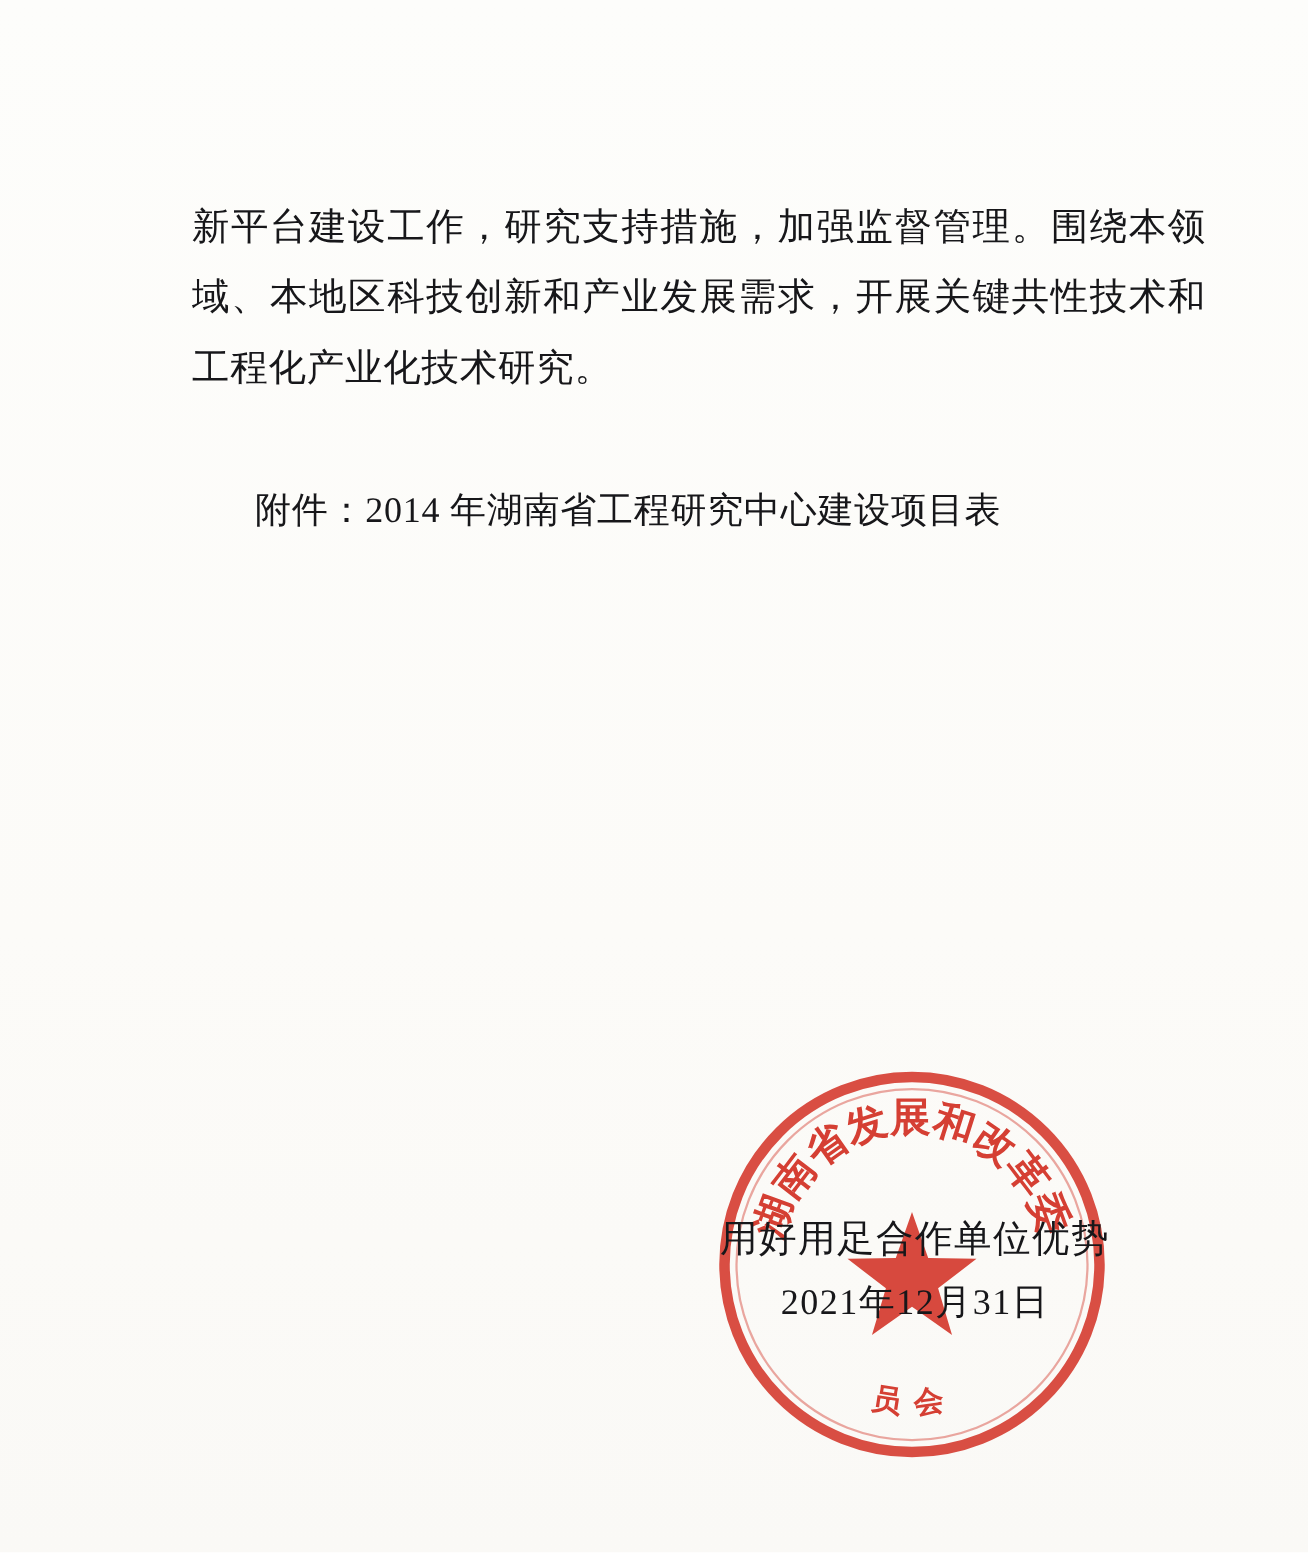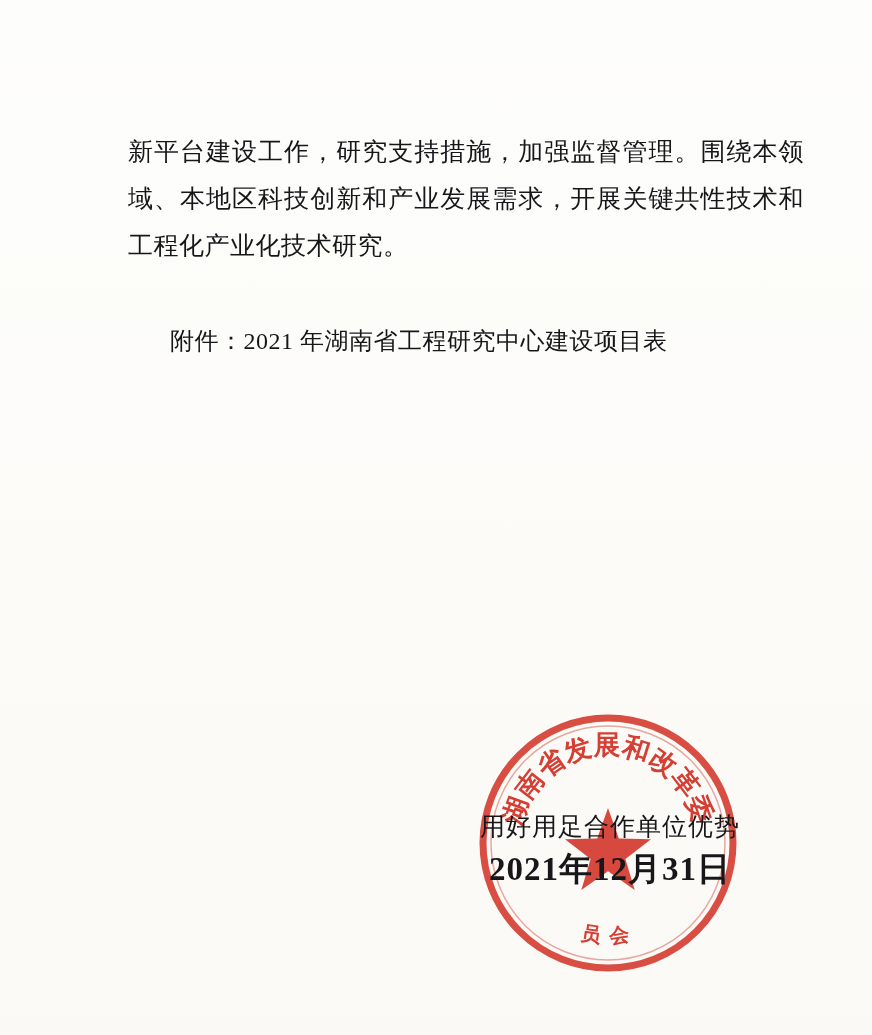--- a/index.html
+++ b/index.html
@@ -60,26 +60,25 @@
     text-align: center;
   }
   .sig-line {
     font-size: 25px;
     line-height: 42px;
     letter-spacing: 1px;
     color: #17171a;
     white-space: nowrap;
   }
   .sig-date {
-    font-size: 33px;
+    font-size: 24px;
     line-height: 42px;
     letter-spacing: 1px;
     color: #17171a;
     white-space: nowrap;
-    font-weight: bold;
   }
 
   
   .seal {
     position: absolute;
     left: 477px;
     top: 712px;
     width: 262px;
     height: 262px;
     pointer-events: none;
@@ -106,21 +105,21 @@
 </style>
 </head>
 <body>
 
 <div class="page">
 
   <div class="doc-body">
     <p class="para">新平台建设工作，研究支持措施，加强监督管理。围绕本领域、本地区科技创新和产业发展需求，开展关键共性技术和工程化产业化技术研究。</p>
     <div class="gap"></div>
     <div class="gap"></div>
-    <p class="attachment">附件：2021 年湖南省工程研究中心建设项目表</p>
+    <p class="attachment">附件：2014 年湖南省工程研究中心建设项目表</p>
   </div>
 
   <div class="seal">
     <svg class="seal-svg" viewBox="0 0 262 262" xmlns="http://www.w3.org/2000/svg">
       <defs>
         <path id="arcTop" d="M 36 131 A 95 95 0 0 1 226 131"></path>
         <path id="arcBottom" d="M 46 131 A 85 85 0 0 0 216 131"></path>
       </defs>
       <circle cx="131" cy="131" r="125" fill="none" stroke="#cf2114" stroke-width="7" opacity="0.92"></circle>
       <circle cx="131" cy="131" r="117" fill="none" stroke="#cf2114" stroke-width="1.5" opacity="0.45"></circle>

